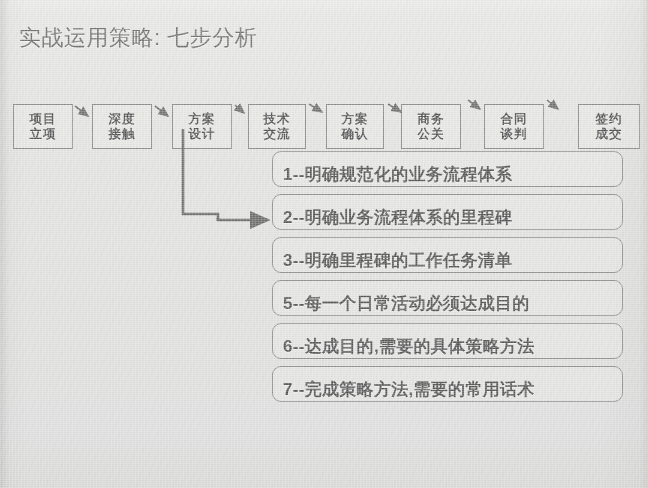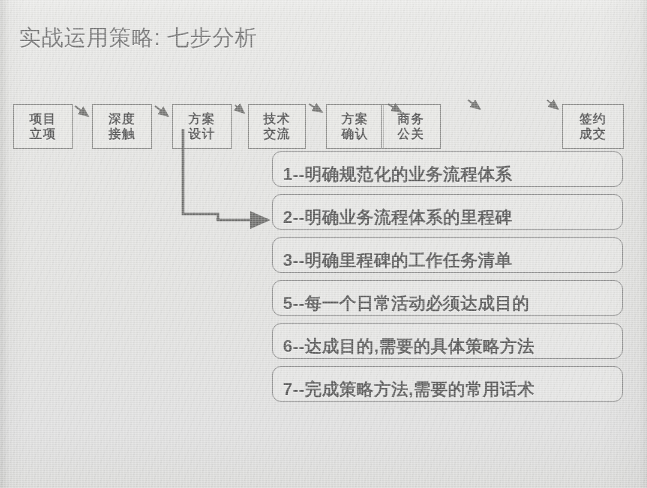--- a/index.html
+++ b/index.html
@@ -122,25 +122,29 @@
       <span>设计</span>
     </div>
     <div class="fbox" style="left:248px;width:58px;">
       <span>技术</span>
       <span>交流</span>
     </div>
     <div class="fbox" style="left:326px;width:58px;">
       <span>方案</span>
       <span>确认</span>
     </div>
-    <div class="fbox" style="left:381px;width:60px;">
+    <div class="fbox" style="left:401px;width:60px;">
       <span>商务</span>
       <span>公关</span>
     </div>
-    <div class="fbox" style="left:562px;width:62px;">
+    <div class="fbox" style="left:484px;width:60px;">
+      <span>合同</span>
+      <span>谈判</span>
+    </div>
+    <div class="fbox" style="left:578px;width:62px;">
       <span>签约</span>
       <span>成交</span>
     </div>
 
     <svg class="arrow-svg" width="647" height="140">
       <defs>
         <marker id="ah" markerWidth="7" markerHeight="7" refX="6" refY="3" orient="auto">
           <path d="M0,0 L7,3 L0,6 z" fill="#6f6f6d"></path>
         </marker>
       </defs>

